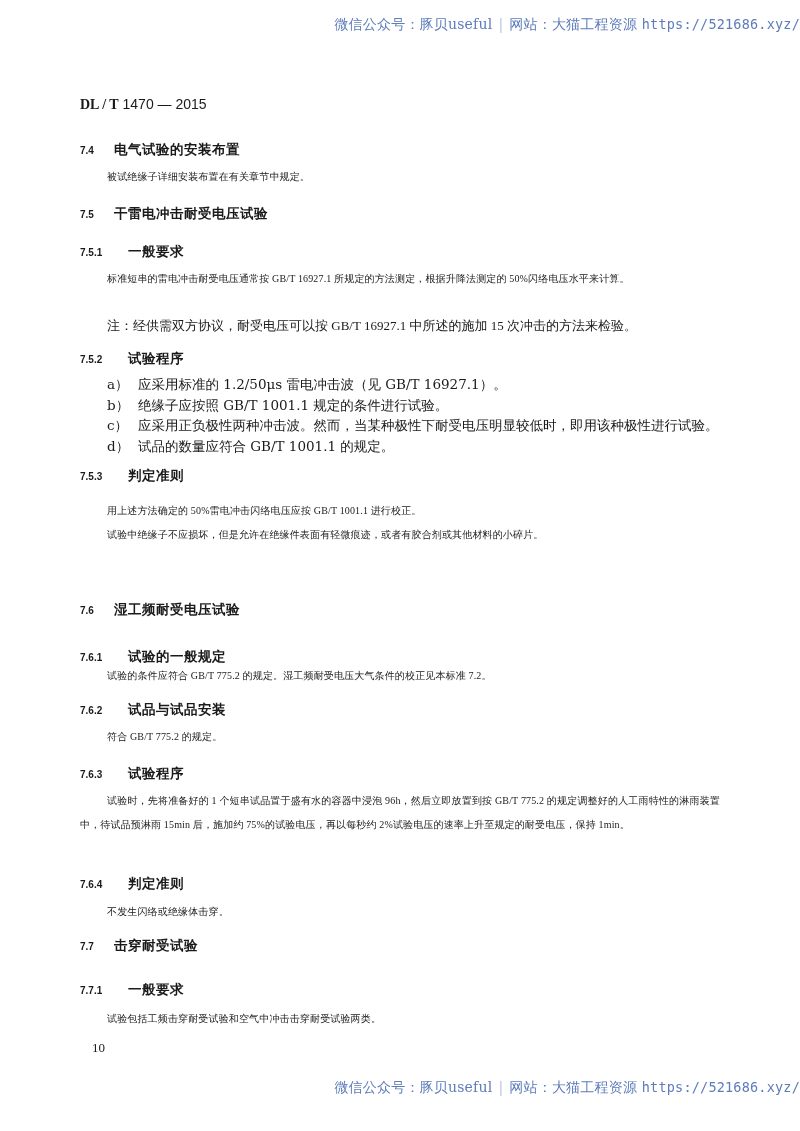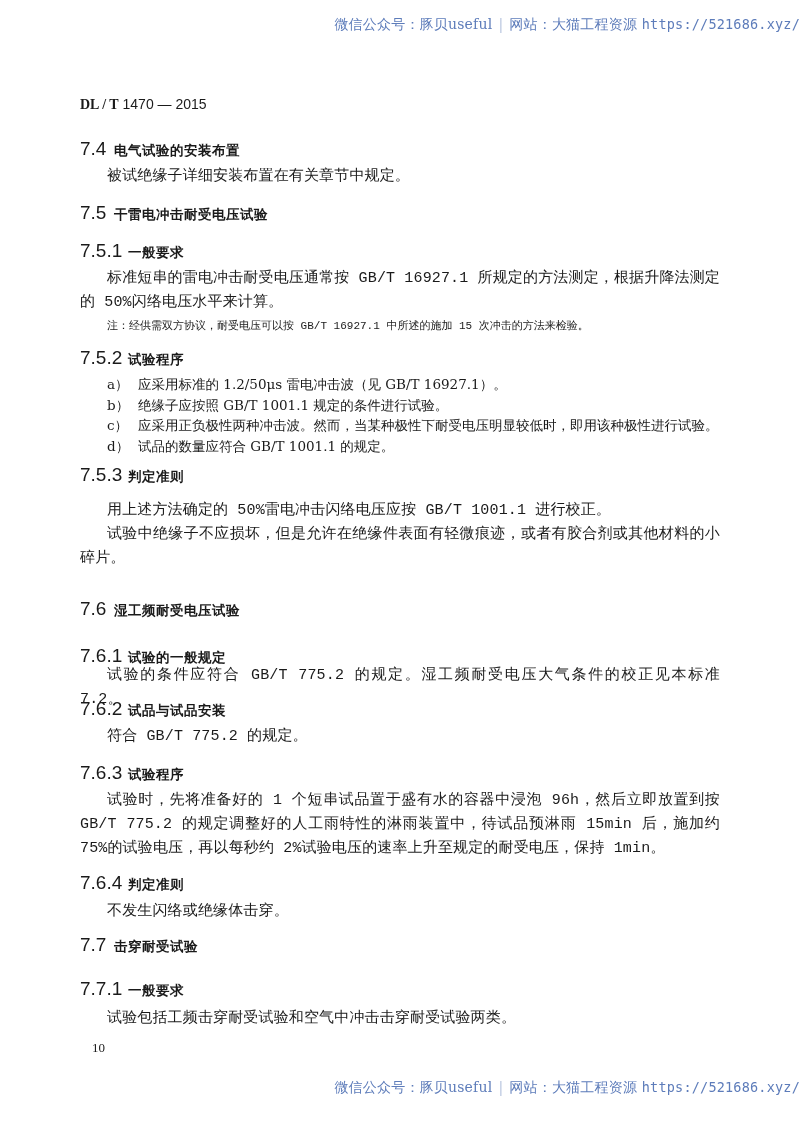--- a/index.html
+++ b/index.html
@@ -57,39 +57,39 @@
     }
     .h {
       font-family: "DejaVu Sans", "Liberation Sans", sans-serif;
       font-size: 13.5px;
       font-weight: bold;
       white-space: nowrap;
       line-height: 18px;
     }
     .h .num {
       font-family: "Liberation Sans", sans-serif;
-      font-weight: normal;
-      font-size: 19px;
+      font-weight: bold;
+      font-size: 10px;
       display: inline-block;
     }
     .h .num.w2 { width: 34px; }
     .h .num.w3 { width: 48px; }
     .h .title { letter-spacing: 0.5px; }
 
     .p {
-      font-family: Liberation Mono, monospace;
-      font-size: 15px;
+      font-family: Liberation Serif, serif;
+      font-size: 10px;
       line-height: 24px;
       text-indent: 27px;
       text-align: justify;
       letter-spacing: 0.15px;
     }
     .note {
-      font-family: Liberation Mono, monospace;
-      font-size: 11px;
+      font-family: Liberation Serif, serif;
+      font-size: 13px;
       padding-left: 27px;
       line-height: 18px;
       white-space: nowrap;
     }
     .list-item {
       font-family: "DejaVu Serif", "Liberation Serif", serif;
       font-size: 13.5px;
       line-height: 20.5px;
       padding-left: 27px;
       white-space: nowrap;

